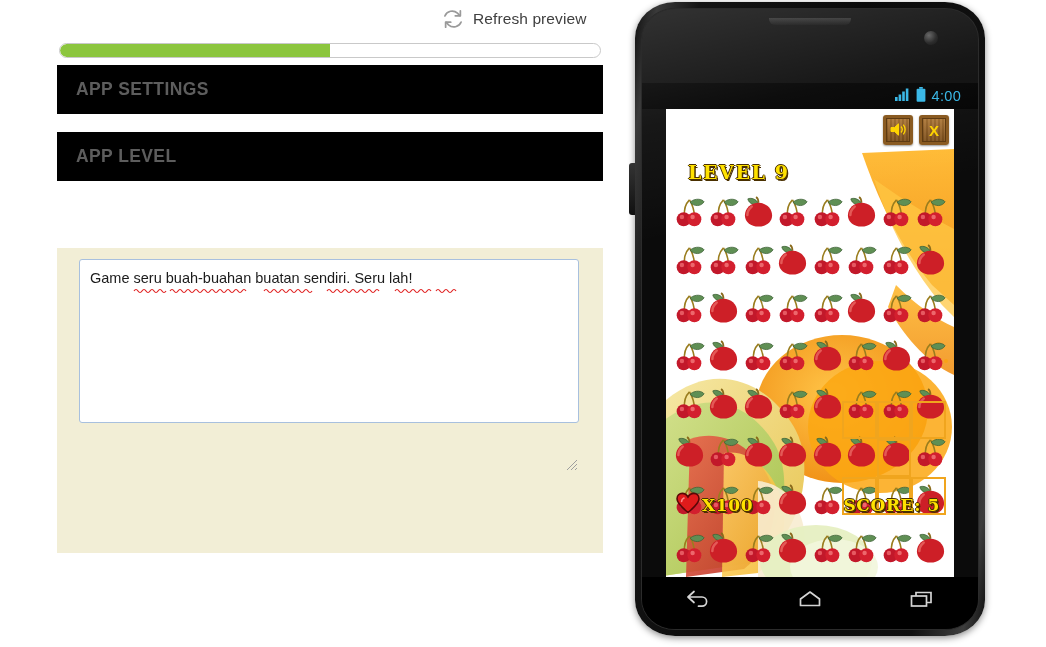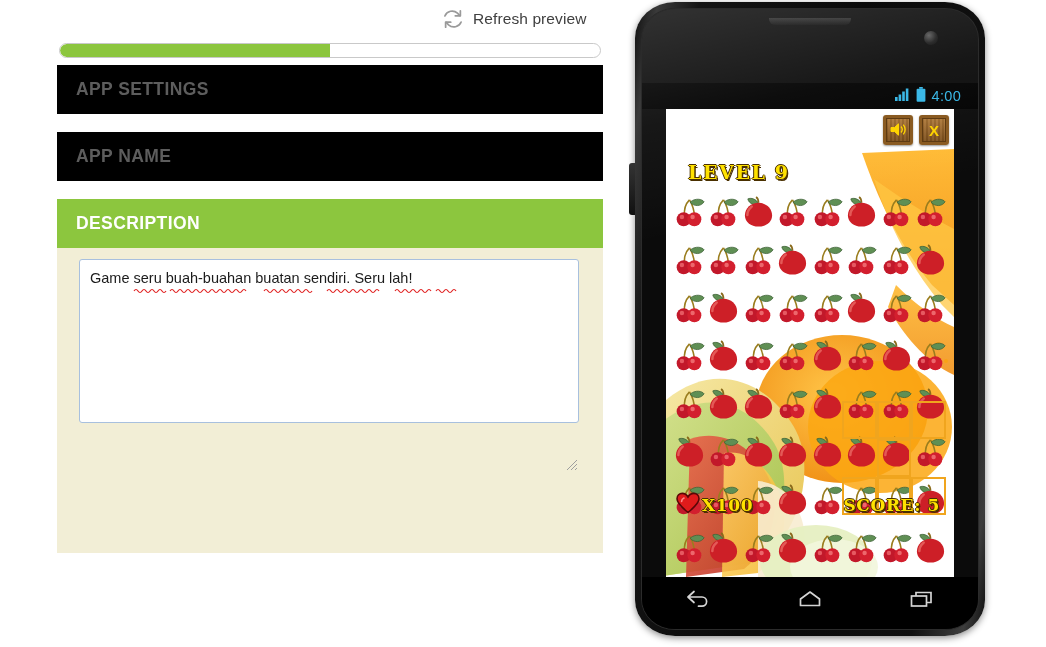--- a/index.html
+++ b/index.html
@@ -229,26 +229,23 @@
 
     <div id="progress-track">
       <div id="progress-fill" style="width: 50%;"></div>
     </div>
 
     <div class="section-header inactive" id="hdr-app-settings">
       <span>APP SETTINGS</span>
     </div>
 
     <div class="section-header inactive" id="hdr-app-name">
-      <span>APP NAME</span>
+      <span>APP LEVEL</span>
     </div>
 
-    <div class="section-header active" id="hdr-description">
-      <span>DESCRIPTION</span>
-    </div>
 
     <div id="description-body">
       <textarea id="description-textarea" spellcheck="false" placeholder="" style="">Game seru buah-buahan buatan sendiri. Seru lah!</textarea>
 
       <svg id="squiggle-layer">
         <g stroke="#e02020" stroke-width="1.2" fill="none">
           <path d="M55,32 q2,-3 4,0 t4,0 t4,0 t4,0 t4,0 t4,0 t4,0 t4,0"></path>
           <path d="M91,32 q2,-3 4,0 t4,0 t4,0 t4,0 t4,0 t4,0 t4,0 t4,0 t4,0 t4,0 t4,0 t4,0 t4,0 t4,0 t4,0 t4,0 t4,0 t4,0 t4,0"></path>
           <path d="M185,32 q2,-3 4,0 t4,0 t4,0 t4,0 t4,0 t4,0 t4,0 t4,0 t4,0 t4,0 t4,0 t4,0"></path>
           <path d="M248,32 q2,-3 4,0 t4,0 t4,0 t4,0 t4,0 t4,0 t4,0 t4,0 t4,0 t4,0 t4,0 t4,0 t4,0"></path>

